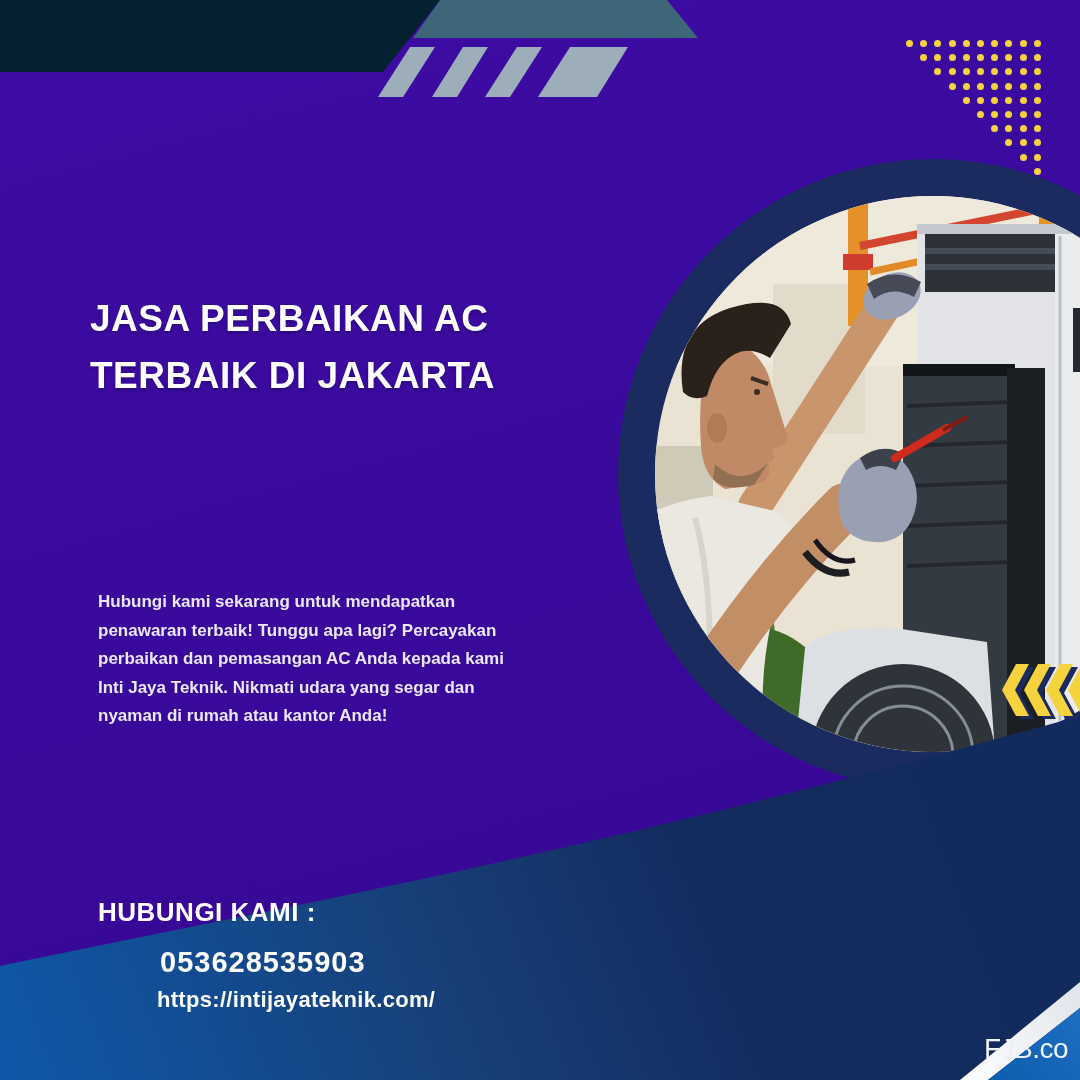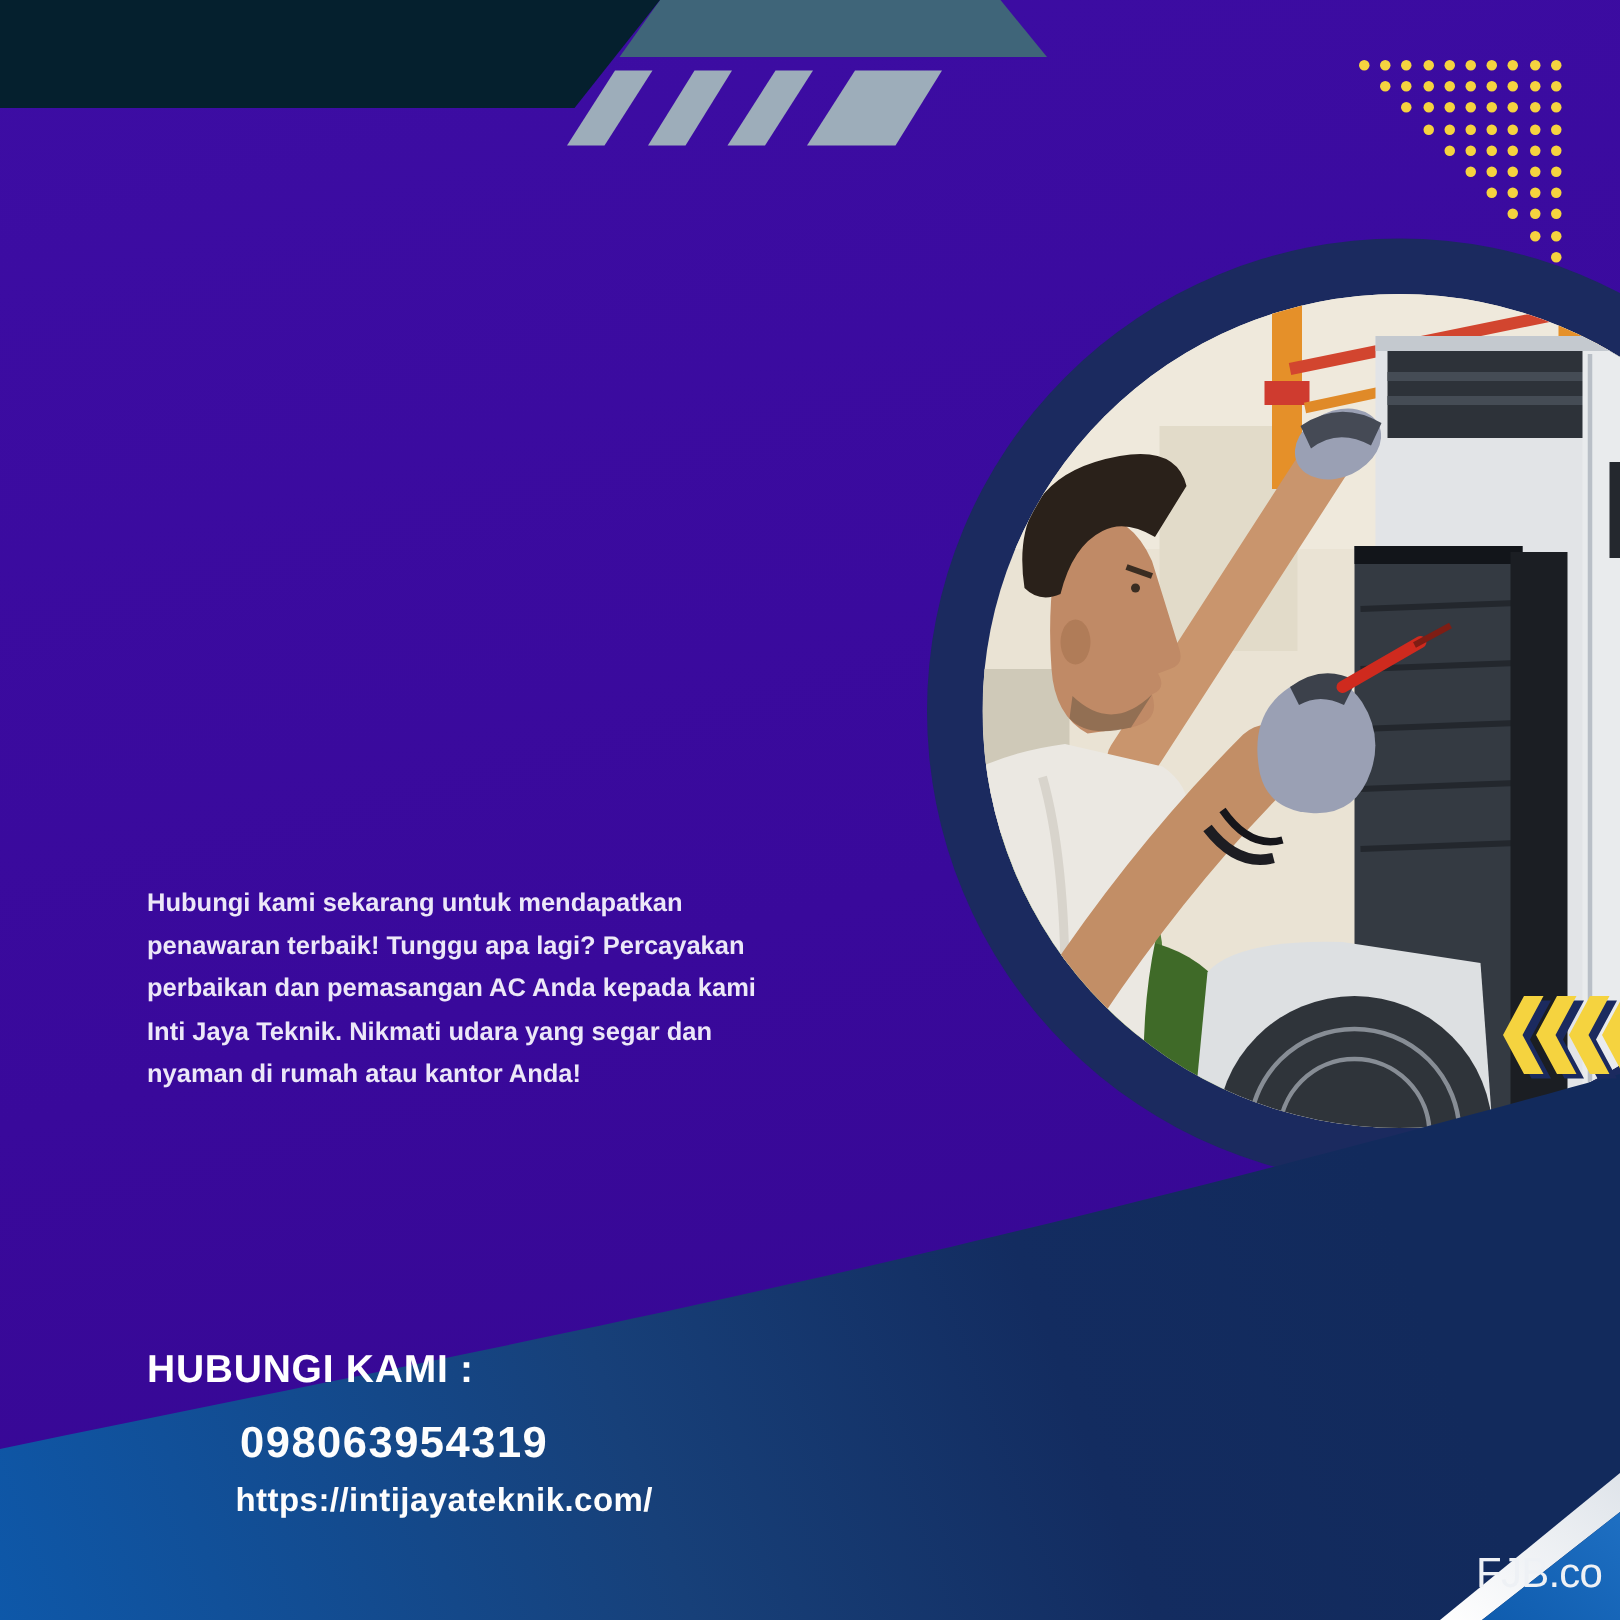--- a/index.html
+++ b/index.html
@@ -247,21 +247,23 @@
         <stop offset="0" stop-color="#ffffff"></stop>
           <stop offset="1" stop-color="#dfe4ea"></stop>
       </linearGradient>
     </defs>
     <polygon points="100,130 220,32 220,58 128,130" fill="url(#ws)"></polygon>
     <polygon points="128,130 220,58 220,130" fill="url(#cb)"></polygon>
   </svg>
   <div class="abs watermark">FJB.co</div>
 
   <h1 class="abs heading" style="margin:0;">
+    <span>JASA PERBAIKAN AC</span>
+    <span>TERBAIK DI JAKARTA</span>
   </h1>
 
   <p class="abs desc" style="margin:0;">Hubungi kami sekarang untuk mendapatkan penawaran terbaik! Tunggu apa lagi? Percayakan perbaikan dan pemasangan AC Anda kepada kami Inti Jaya Teknik. Nikmati udara yang segar dan nyaman di rumah atau kantor Anda!</p>
 
   <div class="abs contact-label">HUBUNGI KAMI :</div>
-  <div class="abs contact-phone">098063954319</div>
+  <div class="abs contact-phone">053628535903</div>
   <div class="abs contact-site">https://intijayateknik.com/</div>
 
 </div>
 
 </body></html>

